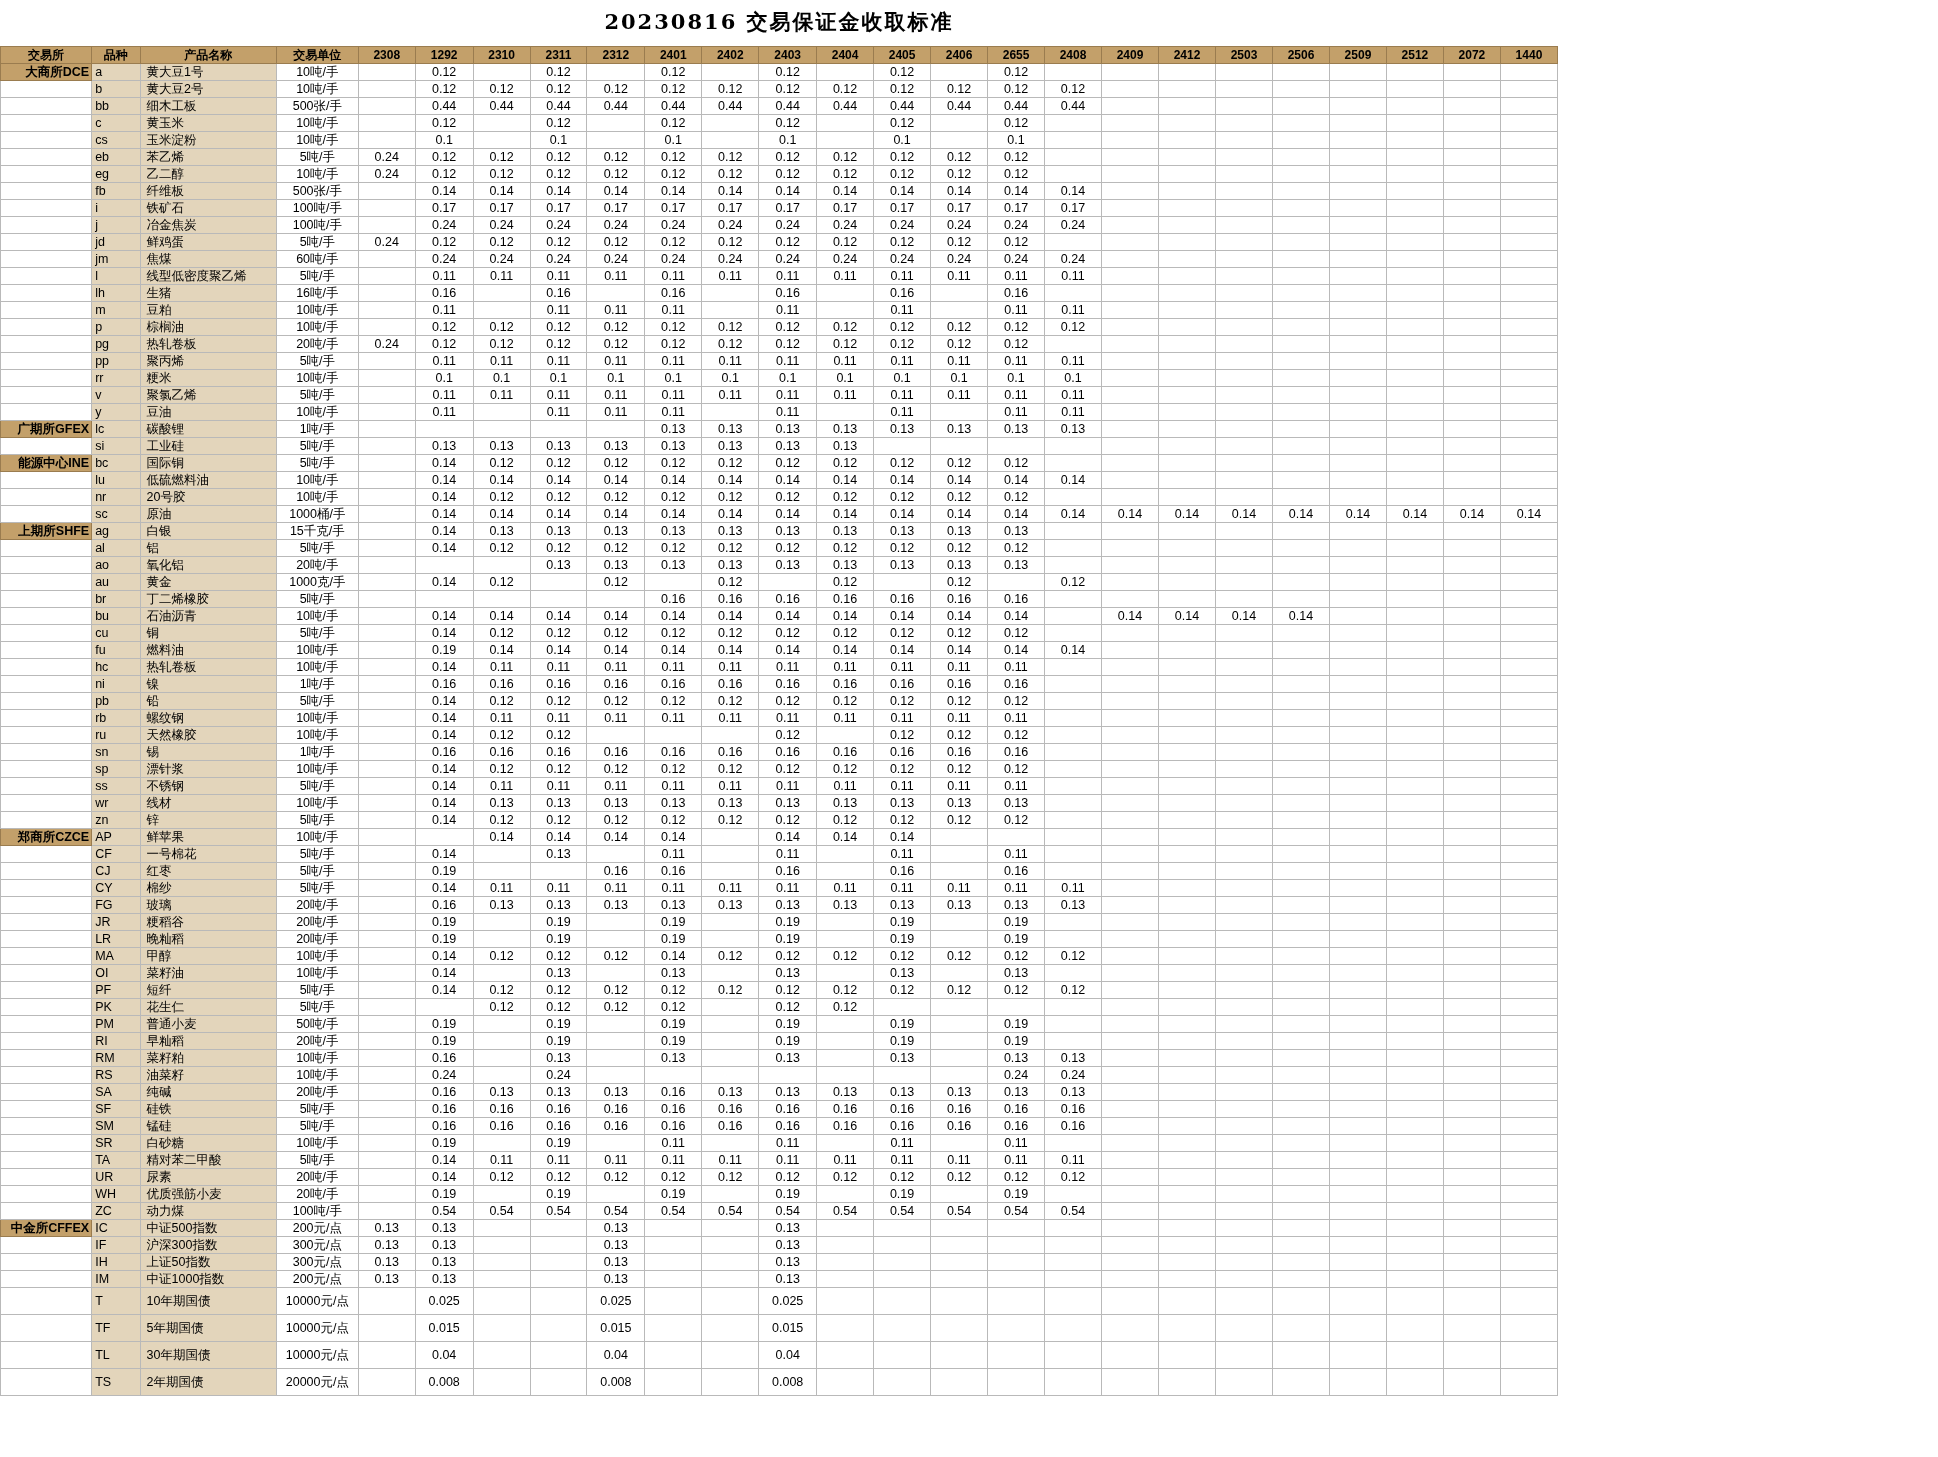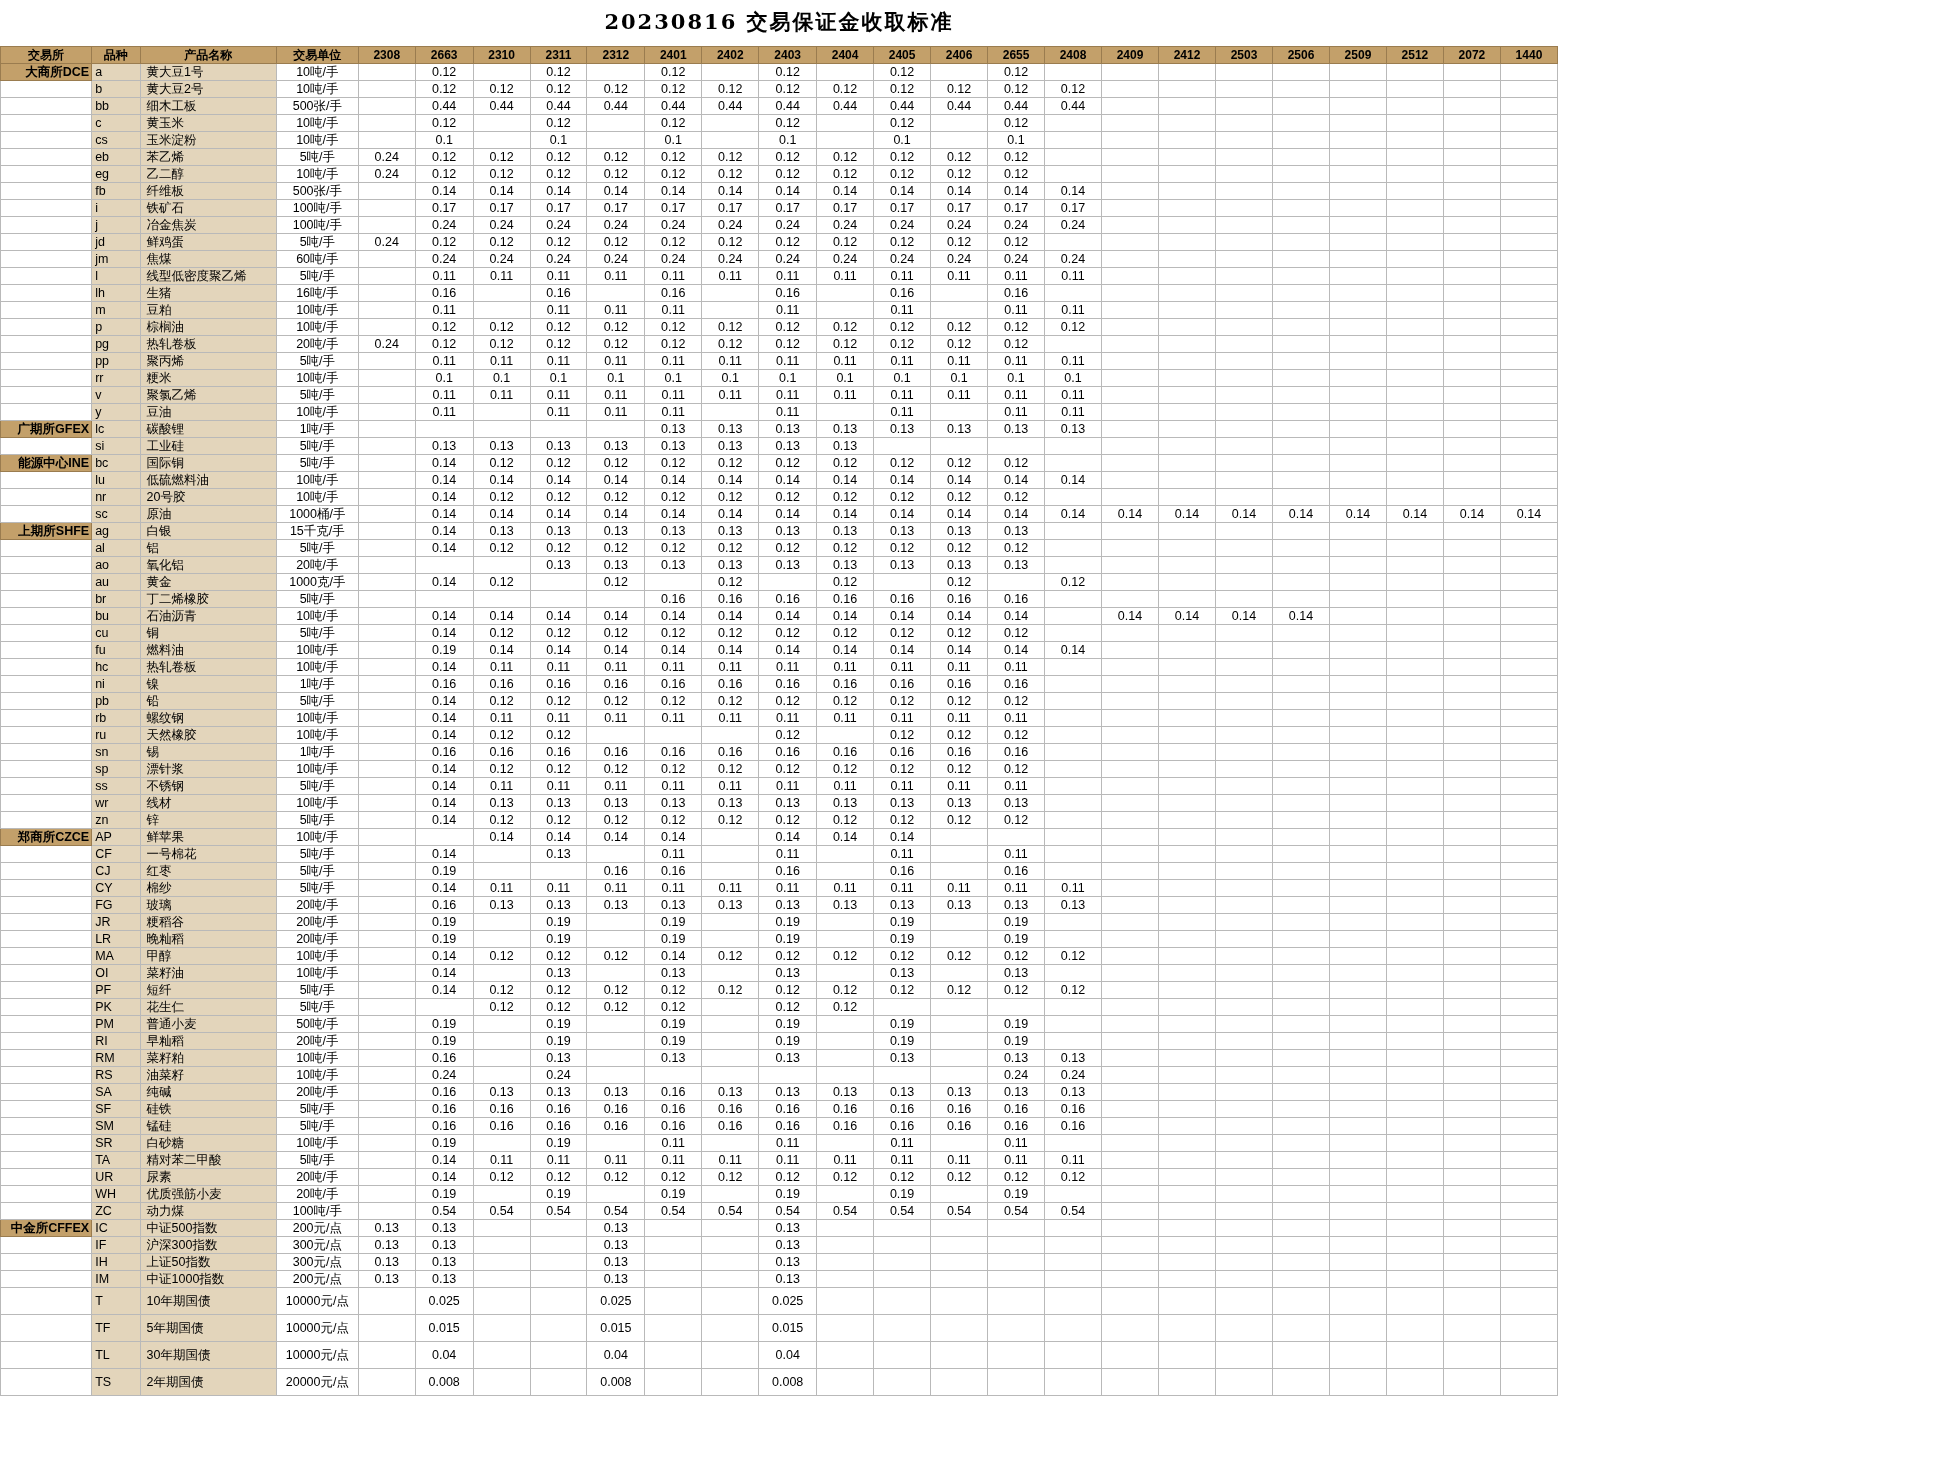--- a/index.html
+++ b/index.html
@@ -26,21 +26,21 @@
 <div id="page">
   <div id="title">20230816 交易保证金收取标准</div>
   <table>
     <thead>
       <tr>
           <td class="c0">交易所</td>
           <td class="c1">品种</td>
           <td class="c2">产品名称</td>
           <td class="c3">交易单位</td>
           <td class="cv">2308</td>
-          <td class="cv">2663</td>
+          <td class="cv">1292</td>
           <td class="cv">2310</td>
           <td class="cv">2311</td>
           <td class="cv">2312</td>
           <td class="cv">2401</td>
           <td class="cv">2402</td>
           <td class="cv">2403</td>
           <td class="cv">2404</td>
           <td class="cv">2405</td>
           <td class="cv">2406</td>
           <td class="cv">2655</td>

